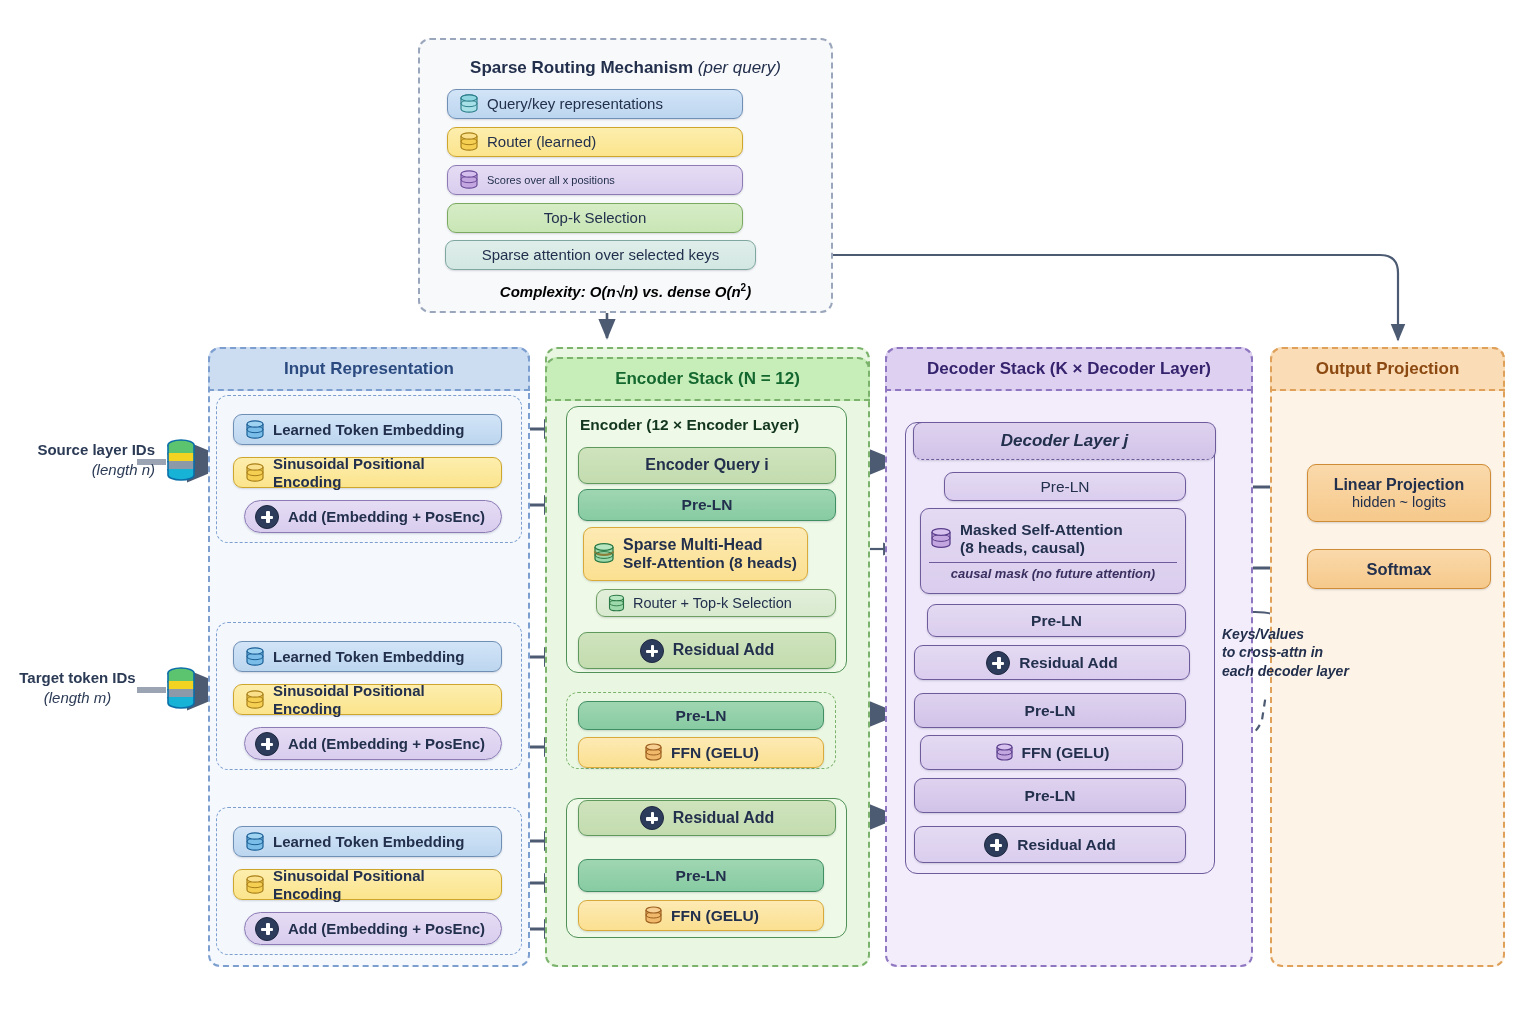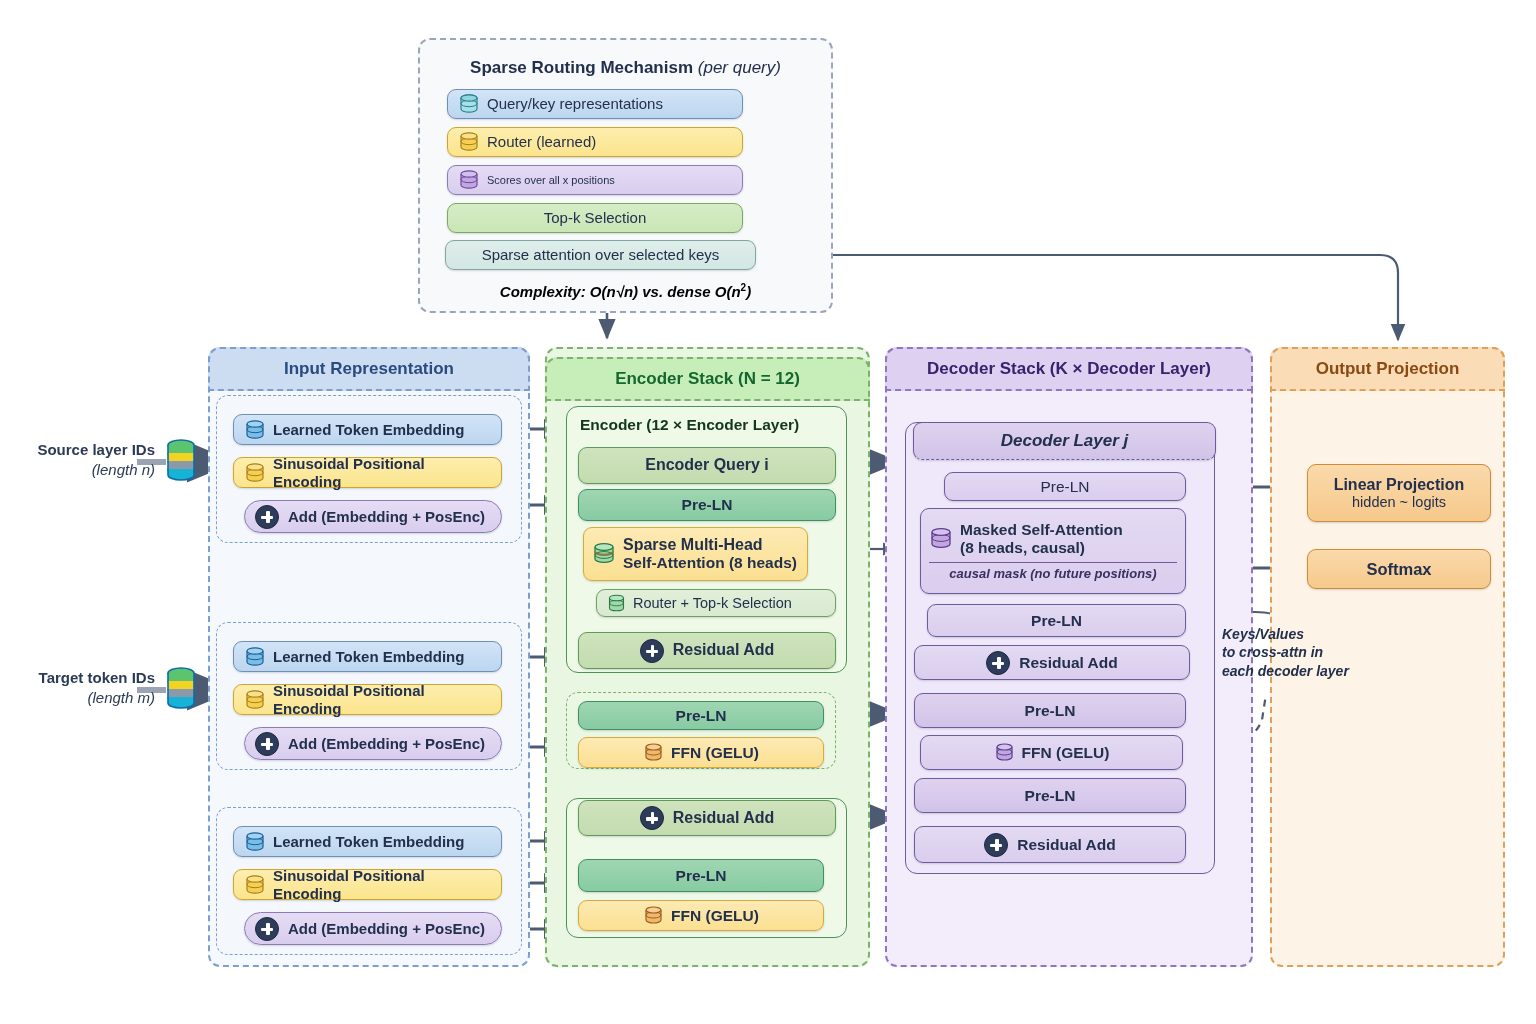--- a/index.html
+++ b/index.html
@@ -326,21 +326,21 @@
 
   <div class="col col-op" style="left:1270px; top:347px; width:235px; height:620px;"></div>
   <div class="col-hdr hdr-op" style="left:1270px; top:347px; width:235px;">
     <span>Output Projection</span>
   </div>
 
   <div class="sidelab" style="left:0px; top:440px; width:155px;">
     <span>Source layer IDs</span>
     <em>(length n)</em>
   </div>
-  <div class="sidelab" style="left:0px; top:668px; width:155px;">
+  <div class="sidelab" style="left:0px; top:668px; width:155px;text-align:center;">
     <span>Target token IDs</span>
     <em>(length m)</em>
   </div>
 
   <div style="position:absolute; left:164px; top:438px;">
     <svg width="34" height="44" viewBox="0 0 34 44">
       <ellipse cx="17" cy="7" rx="13" ry="5" fill="#5cc46e" stroke="#0b6ea8" stroke-width="1.6"></ellipse>
       <path d="M4,7 V15 a13,5 0 0 0 26,0 V7" fill="#5cc46e" stroke="#0b6ea8" stroke-width="1.6"></path>
       <path d="M4,15 V23 a13,5 0 0 0 26,0 V15" fill="#f3d321" stroke="#0b6ea8" stroke-width="1.6"></path>
       <path d="M4,23 V31 a13,5 0 0 0 26,0 V23" fill="#8c99a8" stroke="#0b6ea8" stroke-width="1.6"></path>
@@ -533,21 +533,21 @@
           <ellipse cx="12" cy="11" rx="9" ry="3.4" fill="none" stroke="#5b3f8c" stroke-width="1"></ellipse>
           <ellipse cx="12" cy="5" rx="9" ry="3.4" fill="#d6c1ef" stroke="#5b3f8c" stroke-width="1.3"></ellipse>
         </svg>
       </span>
       <div style="line-height:1.18;">
         <div style="font-size:15.5px;font-weight:bold;">Masked Self-Attention</div>
         <div style="font-size:15.5px;font-weight:bold;">(8 heads, causal)</div>
       </div>
     </div>
     <div style="width:100%; border-top:1.4px solid #6d5b9b; margin:5px 0 3px 0;"></div>
-    <div class="subtxt" style="width:100%; text-align:center;">causal mask (no future positions)</div>
+    <div class="subtxt" style="width:100%; text-align:center;">causal mask (no future attention)</div>
   </div>
 
   <div class="node c-vio2 center" style="left:927px; top:604px; width:259px; height:33px;">
     <span class="lbl" style="font-size:15.5px;">Pre-LN</span>
   </div>
 
   <div class="node c-vio2" style="left:914px; top:645px; width:276px; height:35px; justify-content:center;">
     <span class="plus"></span>
     <span class="lbl" style="font-size:15.5px;">Residual Add</span>
   </div>

